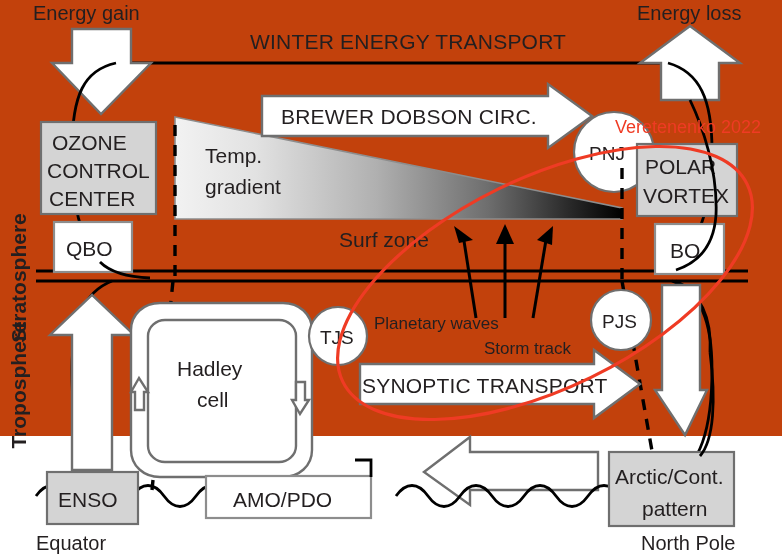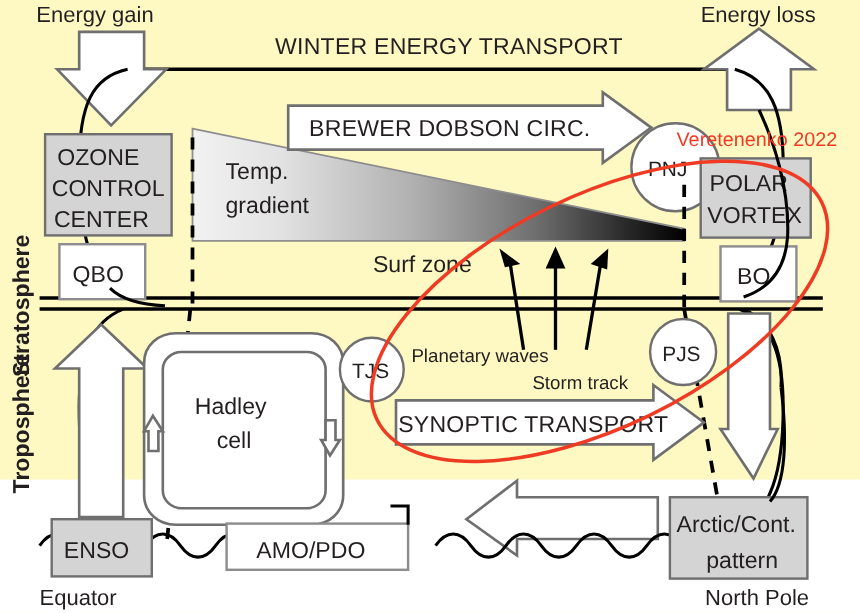--- a/index.html
+++ b/index.html
@@ -1,18 +1,18 @@
 <!DOCTYPE html>
 <html><head>
 <meta charset="utf-8">
 <style>
   html,body{margin:0;padding:0;background:#ffffff;}
   body{width:782px;height:557px;overflow:hidden;
        font-family:"Liberation Sans", sans-serif;color:#231f20;}
-  #stage{position:relative;width:782px;height:436px;background:#fef9c3;}
+  #stage{position:relative;width:782px;height:436px;background:#c2410c;}
   svg{position:absolute;left:0;top:0;width:782px;height:557px;}
   text{font-family:"Liberation Sans", sans-serif;fill:#231f20;}
   .lbl{font-size:21px;}
   .lbl-sm{font-size:17px;}
   .cap{font-size:20px;}
   .caps{font-size:21px;letter-spacing:.2px;}
   .circ{font-size:19px;}
   .red{fill:#ef3b24;font-size:18px;}
   .axis{font-size:21px;font-weight:bold;}
   .boxfill{fill:#d4d4d4;stroke:#6f6f6f;stroke-width:2.2;}

